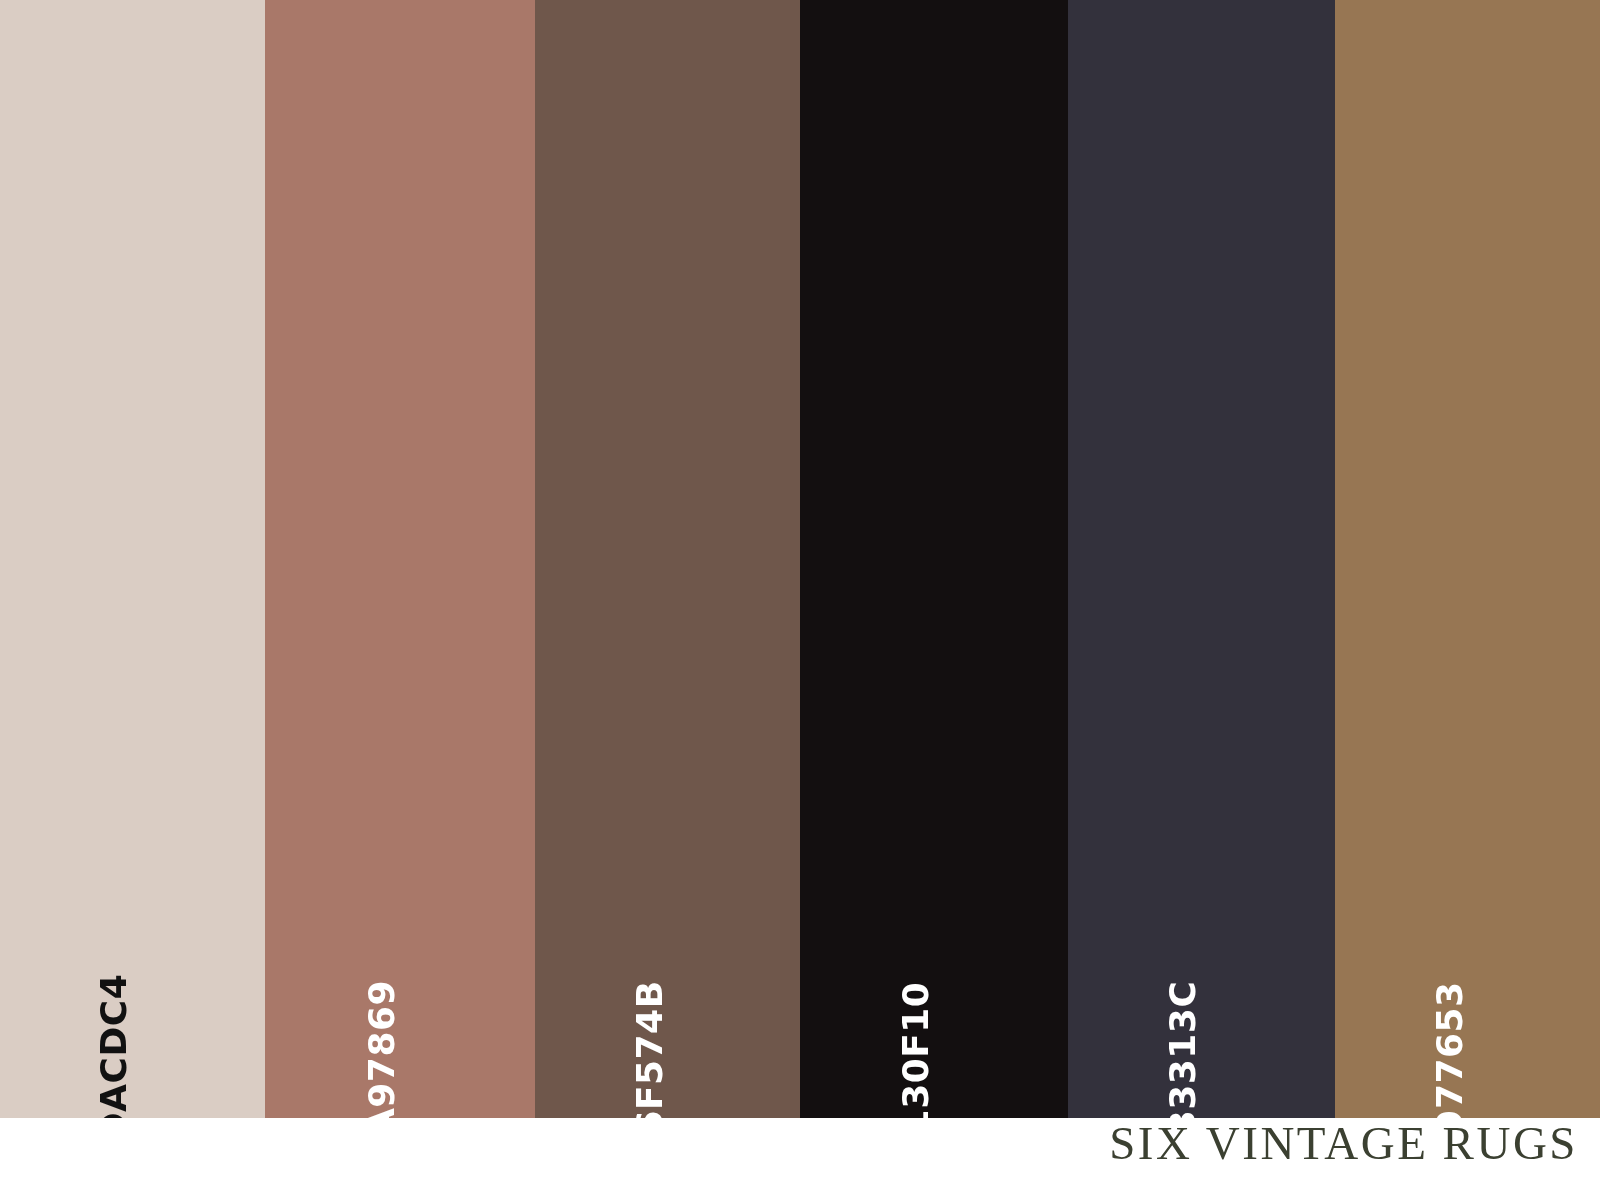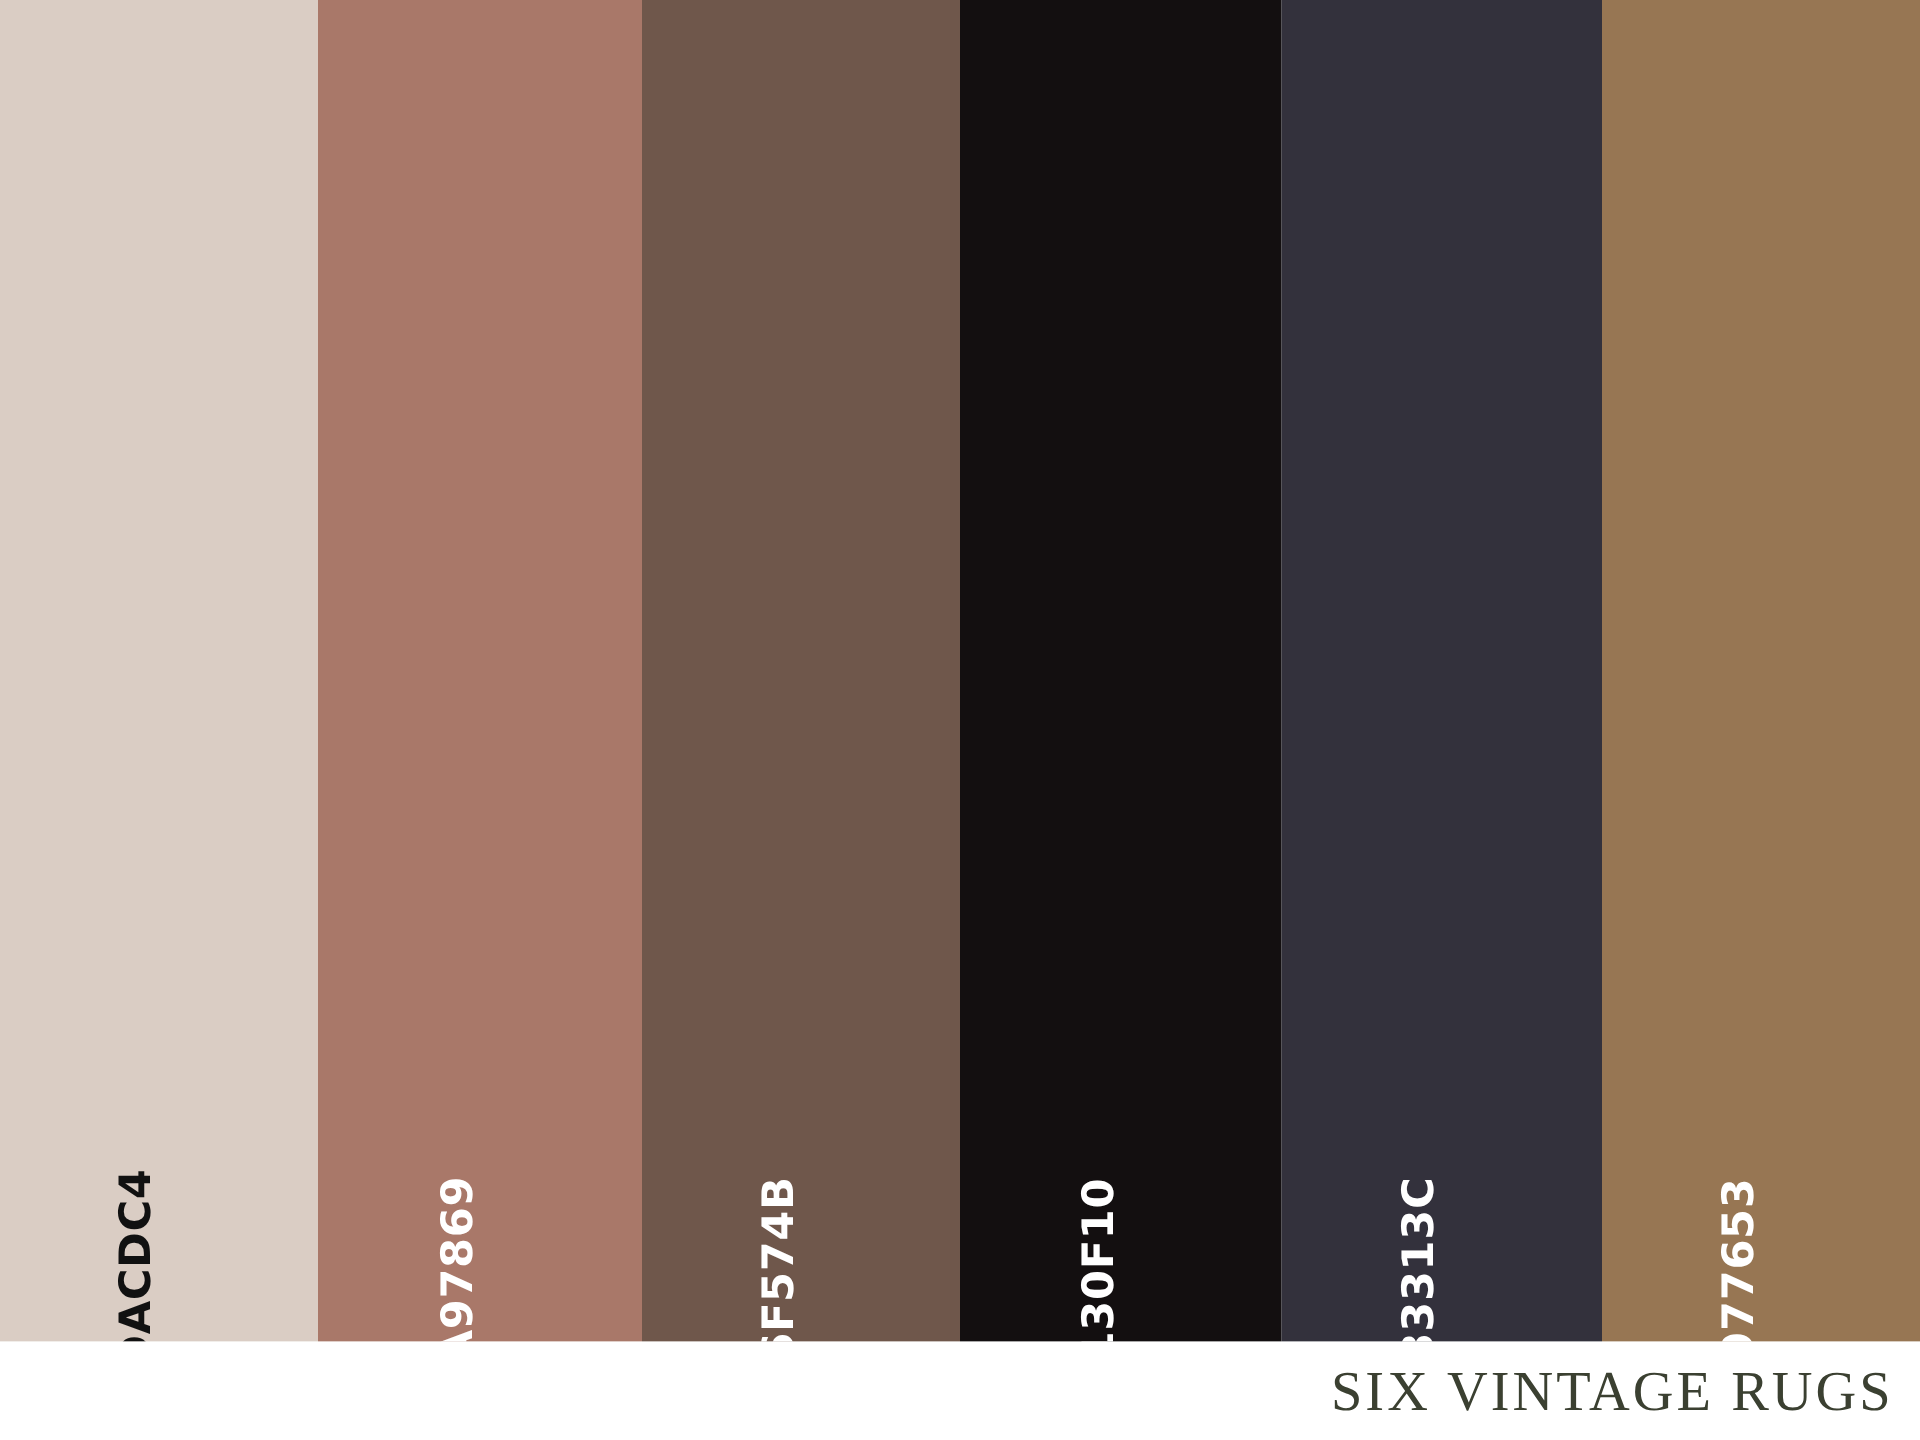--- a/index.html
+++ b/index.html
@@ -67,21 +67,21 @@
 
   
   .footer-band {
     position: absolute;
     left: 0;
     top: 1118px;
     width: 1600px;
     height: 82px;
     background: #ffffff;
     display: flex;
-    align-items: center;
+    align-items: flex-start;
     justify-content: flex-end;
   }
 
   .wordmark {
     font-family: "Liberation Serif", "DejaVu Serif", serif;
     font-weight: 400;
     font-size: 47px;
     letter-spacing: 2.5px;
     line-height: 1;
     white-space: nowrap;

